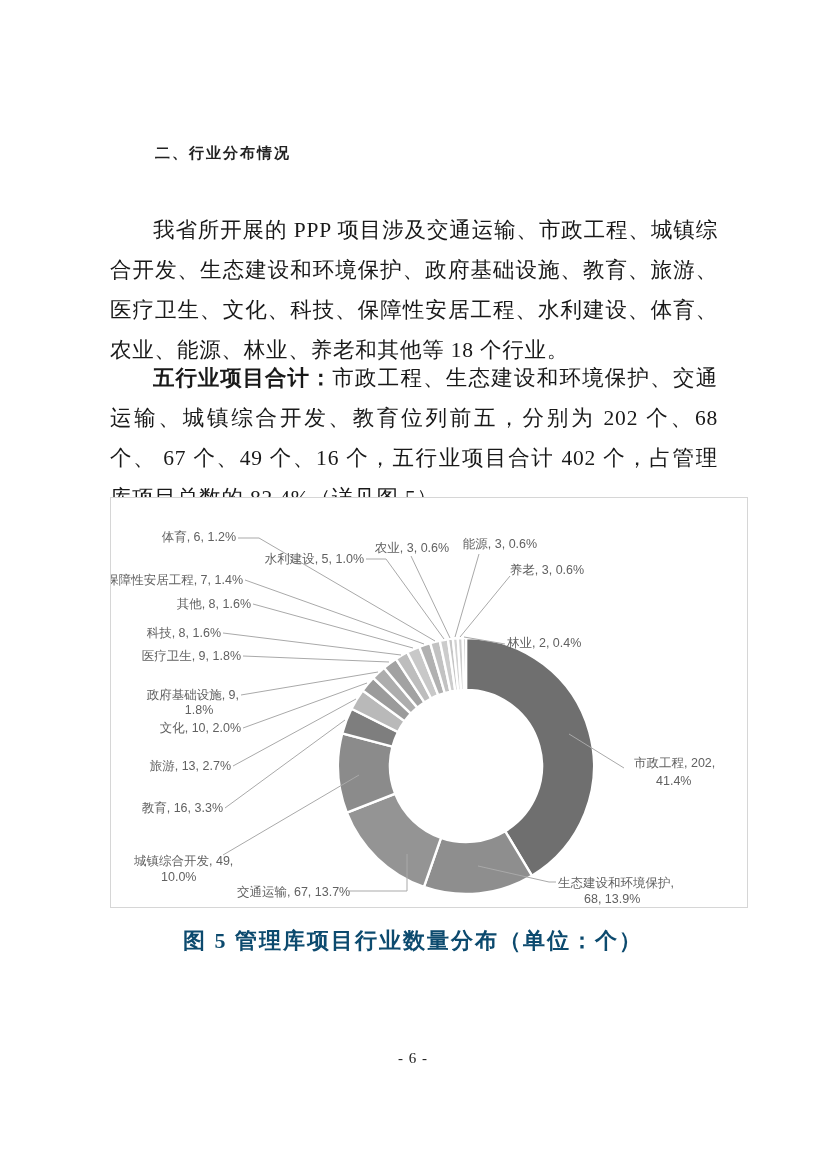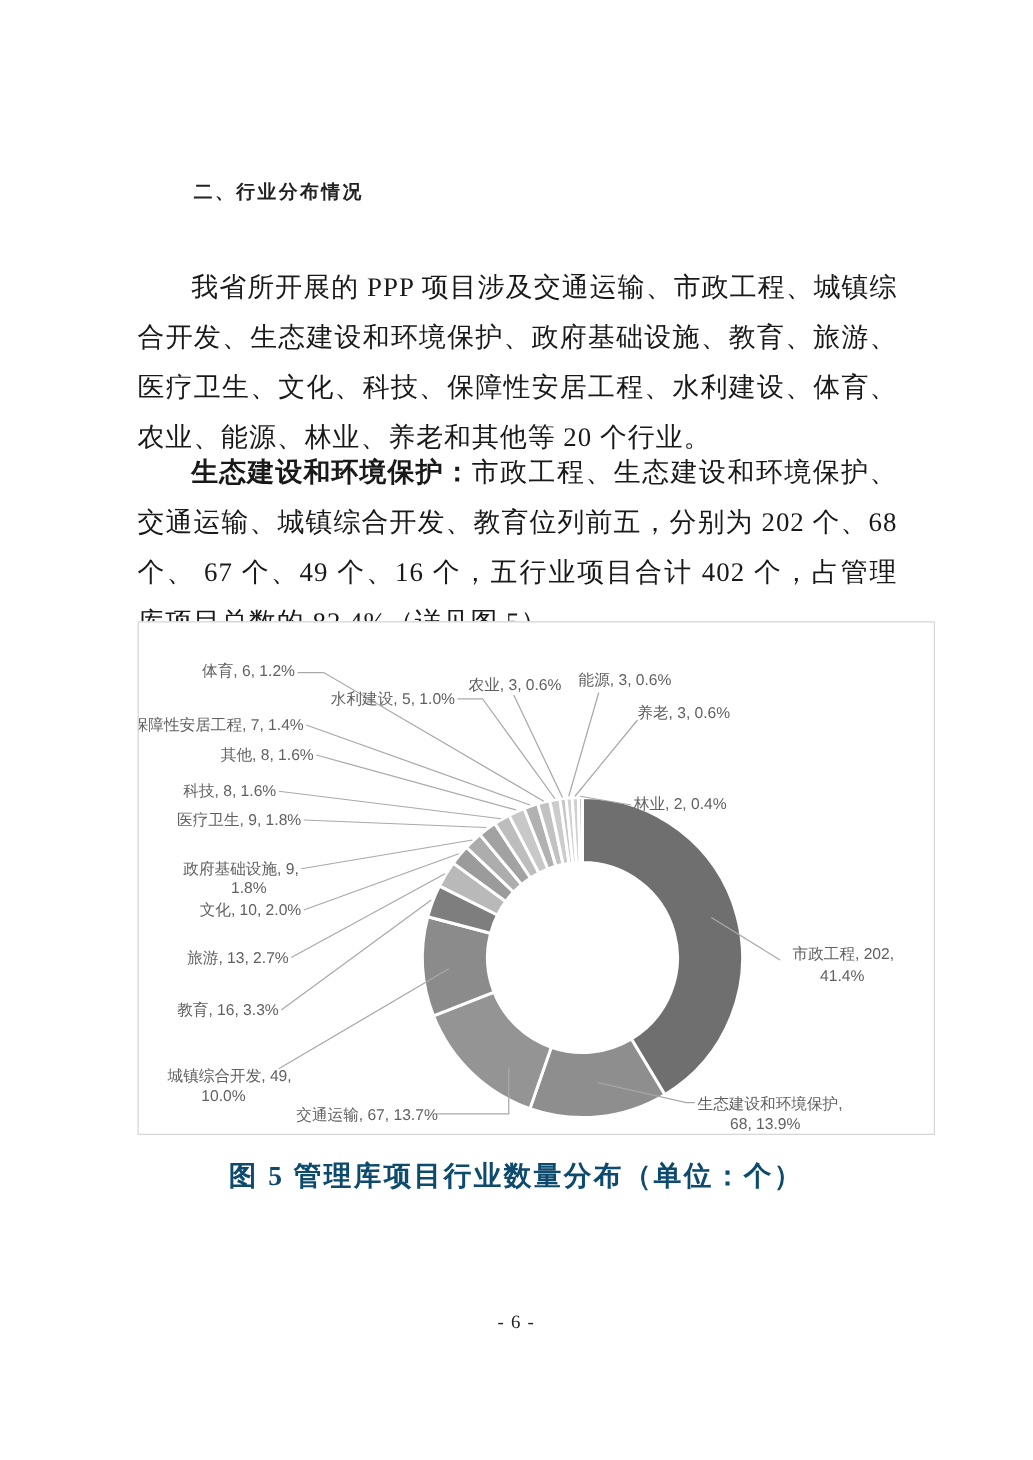--- a/index.html
+++ b/index.html
@@ -41,24 +41,24 @@
     position:absolute;left:0;top:1050px;width:826px;text-align:center;
     font-size:15px;letter-spacing:1px;color:#222;
   }
 </style>
 </head>
 <body>
 
 <div class="heading">二、行业分布情况</div>
 
 <p class="para" id="para1">
-  <span>我省所开展的 PPP 项目涉及交通运输、市政工程、城镇综合开发、生态建设和环境保护、政府基础设施、教育、旅游、医疗卫生、文化、科技、保障性安居工程、水利建设、体育、农业、能源、林业、养老和其他等 20 个行业。</span>
+  <span>我省所开展的 PPP 项目涉及交通运输、市政工程、城镇综合开发、生态建设和环境保护、政府基础设施、教育、旅游、医疗卫生、文化、科技、保障性安居工程、水利建设、体育、农业、能源、林业、养老和其他等 18 个行业。</span>
 </p>
 
-<p class="para" id="para2"><b>生态建设和环境保护：</b><span>市政工程、生态建设和环境保护、交通运输、城镇综合开发、教育位列前五，分别为 202 个、68 个、 67 个、49 个、16 个，五行业项目合计 402 个，占管理库项目总数的 82.4%（详见图 5）。</span></p>
+<p class="para" id="para2"><b>五行业项目合计：</b><span>市政工程、生态建设和环境保护、交通运输、城镇综合开发、教育位列前五，分别为 202 个、68 个、 67 个、49 个、16 个，五行业项目合计 402 个，占管理库项目总数的 82.4%（详见图 5）。</span></p>
 
 <div class="figure-box">
   <svg id="pie-svg" width="636" height="408" viewBox="0 0 636 408" xmlns="http://www.w3.org/2000/svg">
       <path d="M 355 140 A 128 128 0 0 1 420.8934785932583 377.73627239377055 L 394.1242529147471 333.15591173380125 A 76 76 0 0 0 355 192 Z" fill="#6f6f6f" stroke="#ffffff" stroke-width="2.4"></path>
       <path d="M 420.8934785932583 377.73627239377055 A 128 128 0 0 1 312.94657511541317 388.89462128430864 L 330.0307789747766 339.78118138755826 A 76 76 0 0 0 394.1242529147471 333.15591173380125 Z" fill="#8e8e8e" stroke="#ffffff" stroke-width="2.4"></path>
       <path d="M 312.94657511541317 388.89462128430864 A 128 128 0 0 1 235.81951115298875 314.6905887539173 L 284.2365847470871 295.7225370726384 A 76 76 0 0 0 330.0307789747766 339.78118138755826 Z" fill="#949494" stroke="#ffffff" stroke-width="2.4"></path>
       <path d="M 235.81951115298875 314.6905887539173 A 128 128 0 0 1 231.220451226711 235.40209660912274 L 281.50589291585965 248.64499486166665 A 76 76 0 0 0 284.2365847470871 295.7225370726384 Z" fill="#8b8b8b" stroke="#ffffff" stroke-width="2.4"></path>
       <path d="M 231.220451226711 235.40209660912274 A 128 128 0 0 1 240.5056534747141 210.7719944979055 L 287.0189817506115 234.0208717331314 A 76 76 0 0 0 281.50589291585965 248.64499486166665 Z" fill="#7e7e7e" stroke="#ffffff" stroke-width="2.4"></path>
       <path d="M 240.5056534747141 210.7719944979055 A 128 128 0 0 1 251.63990757343998 192.49707758256656 L 293.62994512173 223.1701398146489 A 76 76 0 0 0 287.0189817506115 234.0208717331314 Z" fill="#b9b9b9" stroke="#ffffff" stroke-width="2.4"></path>
       <path d="M 251.63990757343998 192.49707758256656 A 128 128 0 0 1 262.18990378693337 179.85077401972654 L 299.89400537349167 215.66139707421263 A 76 76 0 0 0 293.62994512173 223.1701398146489 Z" fill="#9b9b9b" stroke="#ffffff" stroke-width="2.4"></path>

